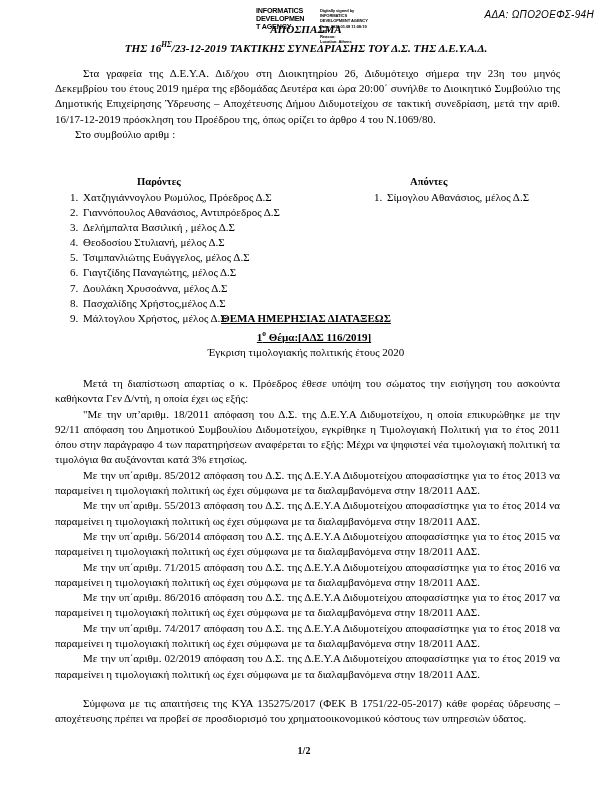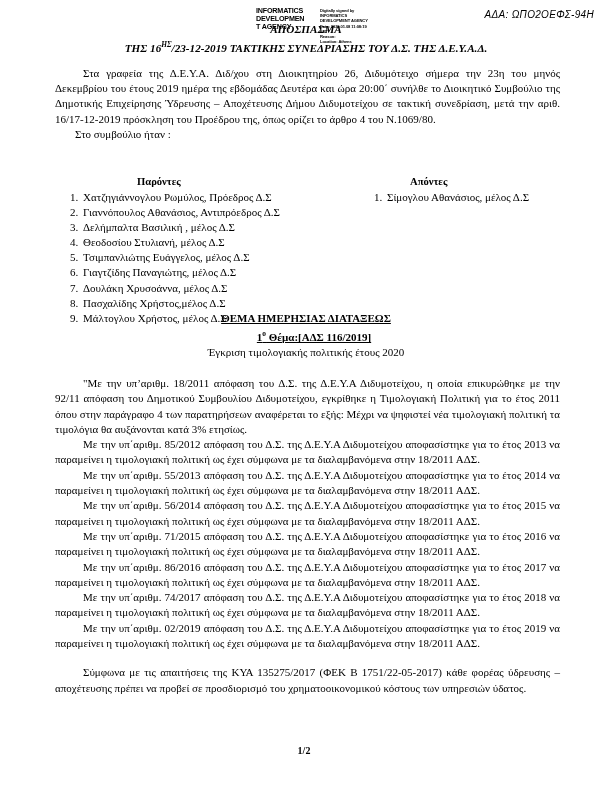--- a/index.html
+++ b/index.html
@@ -222,21 +222,21 @@
       <span>DEVELOPMENT AGENCY</span><br>
       <span>Date: 2020.01.08 11:08:19</span><br>
       <span>EET</span><br>
       <span>Reason:</span><br>
       <span>Location: Athens</span>
     </div>
   </div>
 
   <div class="body">
     <p class="p-indent">Στα γραφεία της Δ.Ε.Υ.Α. Διδ/χου στη Διοικητηρίου 26, Διδυμότειχο   σήμερα την 23η του μηνός Δεκεμβρίου του έτους 2019 ημέρα της εβδομάδας Δευτέρα και ώρα 20:00΄ συνήλθε το Διοικητικό Συμβούλιο της Δημοτικής Επιχείρησης  Ύδρευσης – Αποχέτευσης Δήμου Διδυμοτείχου σε τακτική συνεδρίαση, μετά την αριθ. 16/17-12-2019 πρόσκληση του Προέδρου της, όπως ορίζει το άρθρο 4 του Ν.1069/80.</p>
-    <p class="small-indent">Στο συμβούλιο ήταν :</p>
+    <p class="small-indent">Στο συμβούλιο αριθμ :</p>
   </div>
 
   <div class="attend-wrap">
     <div class="attend-heads">
       <span class="head-present">Παρόντες</span>
       <span class="head-absent">Απόντες</span>
     </div>
     <div class="attend-cols">
       <div class="col-present">
         <ol>
@@ -259,20 +259,21 @@
     </div>
   </div>
 
   <div class="agenda">
     <div class="agenda-title">ΘΕΜΑ ΗΜΕΡΗΣΙΑΣ ΔΙΑΤΑΞΕΩΣ</div>
     <div class="agenda-item"><span>1</span><sup>ο</sup><span> Θέμα:[ΑΔΣ 116/2019]</span></div>
     <div class="agenda-sub">Έγκριση τιμολογιακής πολιτικής έτους 2020</div>
   </div>
 
   <div class="narrative">
+    <p class="p-indent">Μετά τη διαπίστωση απαρτίας ο κ. Πρόεδρος έθεσε υπόψη του σώματος την εισήγηση του ασκούντα καθήκοντα Γεν Δ/ντή, η οποία έχει ως εξής:</p>
     <p class="p-indent">"Με την υπ’αριθμ. 18/2011 απόφαση του Δ.Σ. της Δ.Ε.Υ.Α Διδυμοτείχου, η οποία επικυρώθηκε με την 92/11 απόφαση του Δημοτικού Συμβουλίου Διδυμοτείχου, εγκρίθηκε η Τιμολογιακή Πολιτική για το έτος  2011 όπου στην παράγραφο  4  των παρατηρήσεων αναφέρεται το εξής:  Μέχρι να ψηφιστεί νέα τιμολογιακή πολιτική τα τιμολόγια θα αυξάνονται κατά 3% ετησίως.</p>
     <p class="p-indent">Με την υπ΄αριθμ. 85/2012 απόφαση του Δ.Σ. της Δ.Ε.Υ.Α Διδυμοτείχου αποφασίστηκε  για το έτος 2013 να παραμείνει  η τιμολογιακή πολιτική ως έχει σύμφωνα με  τα διαλαμβανόμενα στην 18/2011  ΑΔΣ.</p>
     <p class="p-indent">Με την υπ΄αριθμ. 55/2013 απόφαση του Δ.Σ. της Δ.Ε.Υ.Α Διδυμοτείχου αποφασίστηκε  για το έτος 2014 να παραμείνει  η τιμολογιακή πολιτική ως έχει σύμφωνα με  τα διαλαμβανόμενα στην 18/2011  ΑΔΣ.</p>
     <p class="p-indent">Με την υπ΄αριθμ. 56/2014 απόφαση του Δ.Σ. της Δ.Ε.Υ.Α Διδυμοτείχου αποφασίστηκε  για το έτος 2015 να παραμείνει η τιμολογιακή πολιτική ως έχει σύμφωνα με  τα διαλαμβανόμενα στην 18/2011  ΑΔΣ.</p>
     <p class="p-indent">Με την υπ΄αριθμ. 71/2015 απόφαση του Δ.Σ. της Δ.Ε.Υ.Α Διδυμοτείχου αποφασίστηκε  για το έτος 2016 να παραμείνει η τιμολογιακή πολιτική ως έχει σύμφωνα με  τα διαλαμβανόμενα στην 18/2011  ΑΔΣ.</p>
     <p class="p-indent">Με την υπ΄αριθμ. 86/2016 απόφαση του Δ.Σ. της Δ.Ε.Υ.Α Διδυμοτείχου αποφασίστηκε  για το έτος 2017 να παραμείνει η τιμολογιακή πολιτική ως έχει σύμφωνα με  τα διαλαμβανόμενα στην 18/2011  ΑΔΣ.</p>
     <p class="p-indent">Με την υπ΄αριθμ. 74/2017 απόφαση του Δ.Σ. της Δ.Ε.Υ.Α Διδυμοτείχου αποφασίστηκε  για το έτος 2018 να παραμείνει η τιμολογιακή πολιτική ως έχει σύμφωνα με  τα διαλαμβανόμενα στην 18/2011  ΑΔΣ.</p>
     <p class="p-indent">Με την υπ΄αριθμ. 02/2019 απόφαση του Δ.Σ. της Δ.Ε.Υ.Α Διδυμοτείχου αποφασίστηκε  για το έτος 2019 να παραμείνει η τιμολογιακή πολιτική ως έχει σύμφωνα με  τα διαλαμβανόμενα στην 18/2011  ΑΔΣ.</p>
     <div class="gap"></div>
     <p class="p-indent">Σύμφωνα  με  τις  απαιτήσεις  της  ΚΥΑ  135275/2017  (ΦΕΚ  Β  1751/22-05-2017)  κάθε  φορέας ύδρευσης – αποχέτευσης πρέπει να προβεί   σε προσδιορισμό του χρηματοοικονομικού κόστους των υπηρεσιών ύδατος.</p>

